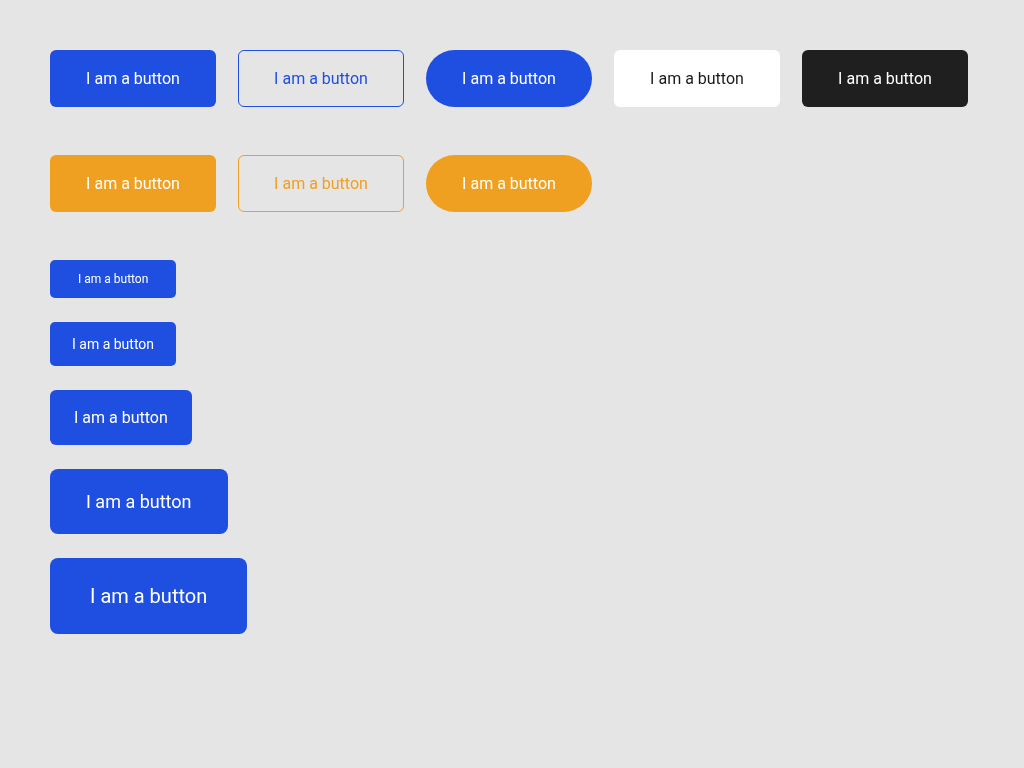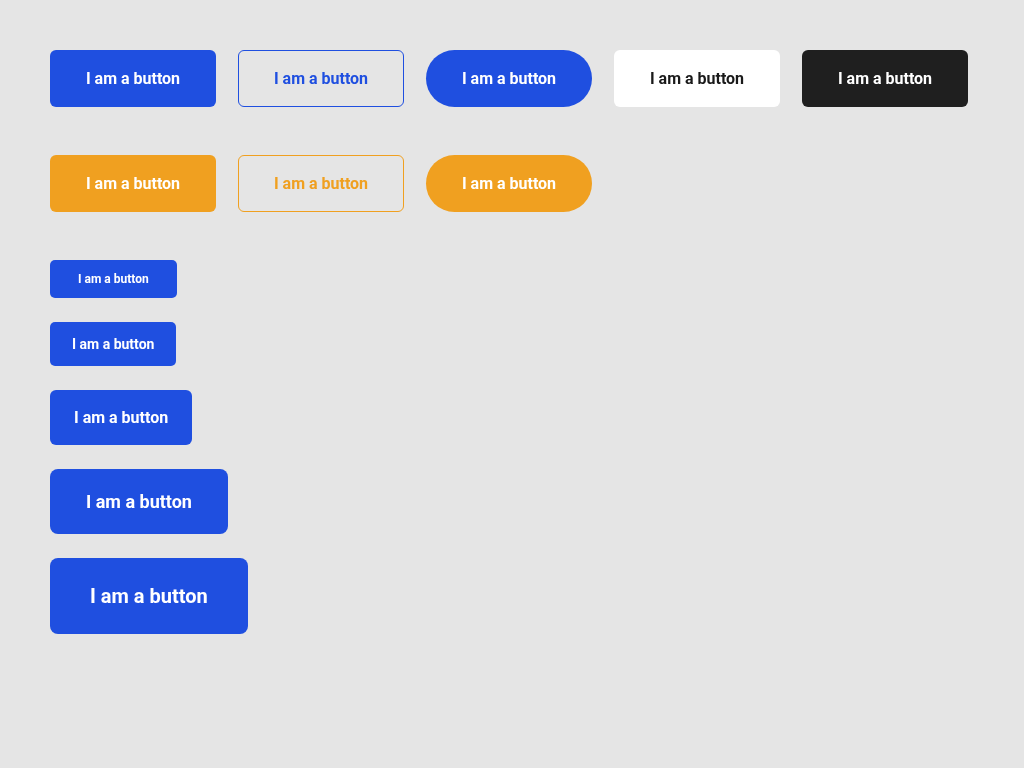--- a/index.html
+++ b/index.html
@@ -19,21 +19,21 @@
       gap: 22px;
       margin-bottom: 48px;
     }
     .size-col {
       display: flex;
       flex-direction: column;
       gap: 24px;
       align-items: flex-start;
     }
     .btn {
-      font-weight: 700;
+      font-weight: 400;
       border: none;
       cursor: pointer;
       display: inline-flex;
       align-items: center;
       justify-content: center;
       font-family: inherit;
     }
     
     .btn-blue-filled {
       background: #1f4fe0;

